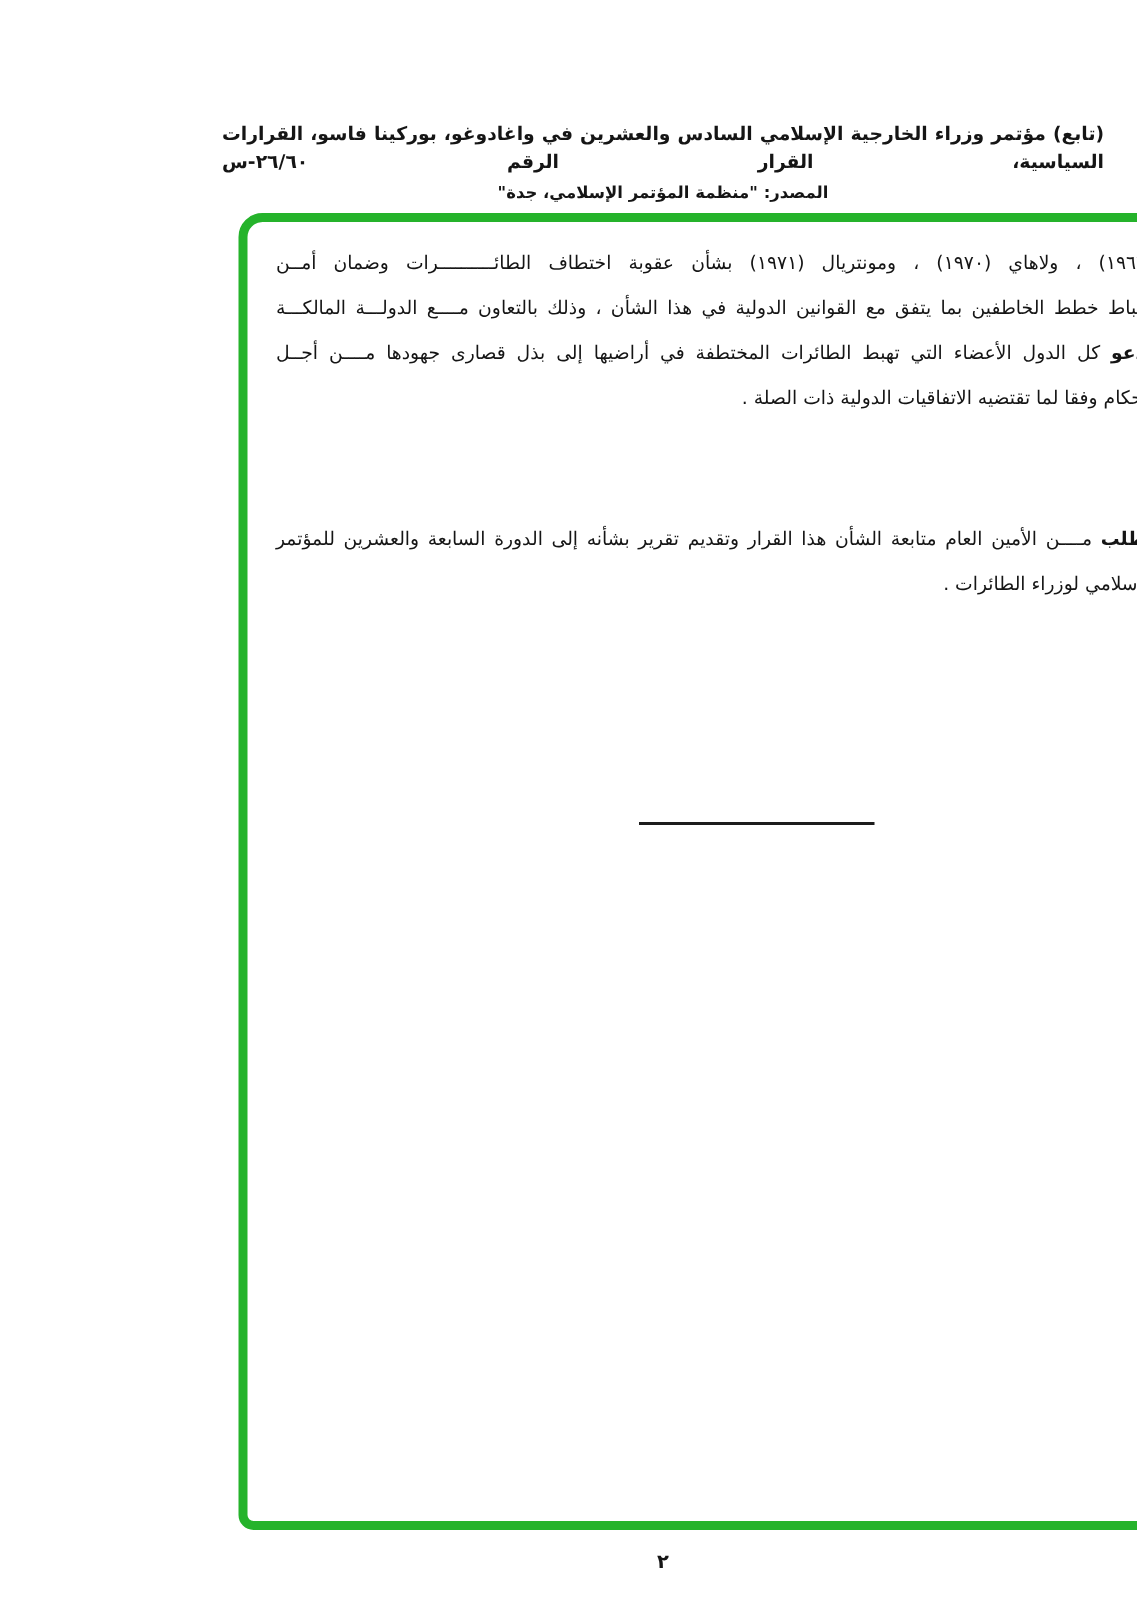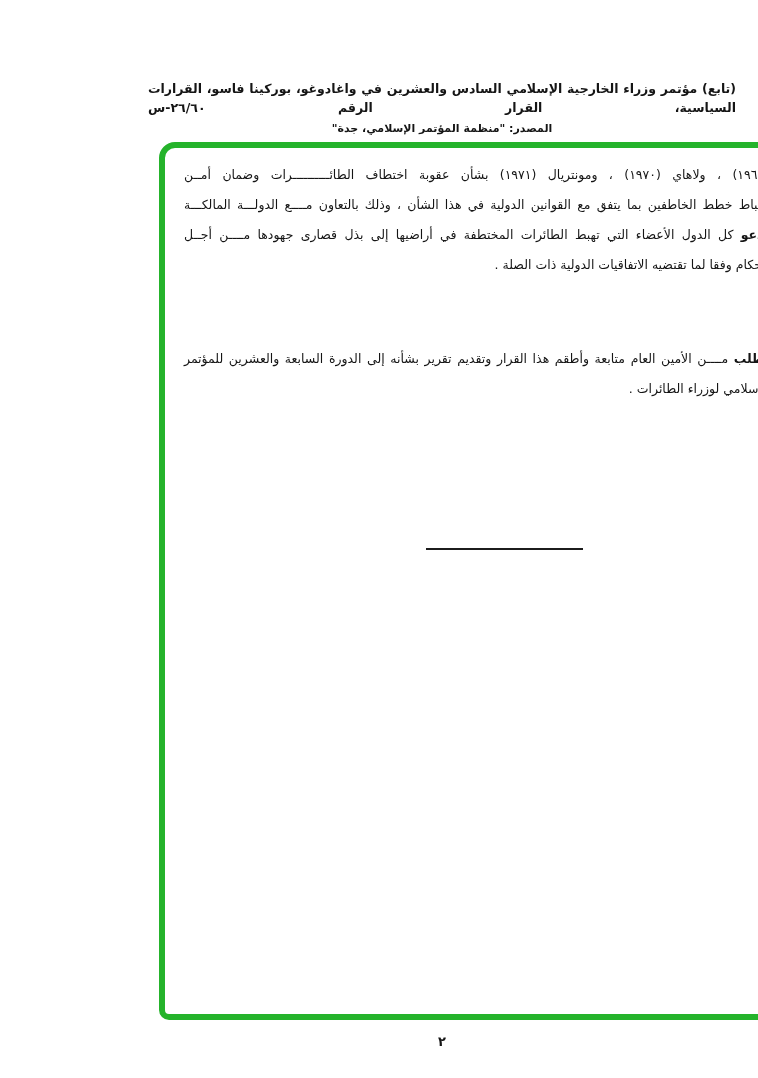--- a/index.html
+++ b/index.html
@@ -89,21 +89,21 @@
           </div>
         </div>
         <div class="item">
           <div class="num">٦ –</div>
           <div class="txt">
           </div>
         </div>
         <div class="item">
           <div class="num">٧ –</div>
           <div class="txt">
-            <div class="line"><b>يطلب</b><span> مــــن الأمين العام متابعة وأطقم هذا القرار وتقديم تقرير بشأنه إلى الدورة السابعة والعشرين للمؤتمر</span></div>
+            <div class="line"><b>يطلب</b><span> مــــن الأمين العام متابعة الشأن هذا القرار وتقديم تقرير بشأنه إلى الدورة السابعة والعشرين للمؤتمر</span></div>
             <div class="line last"><span>الإسلامي لوزراء الطائرات .</span></div>
           </div>
         </div>
       </div>
     <div class="divider"></div>
   </div>
 
   <div class="page-number">٢</div>
 
 </div>

